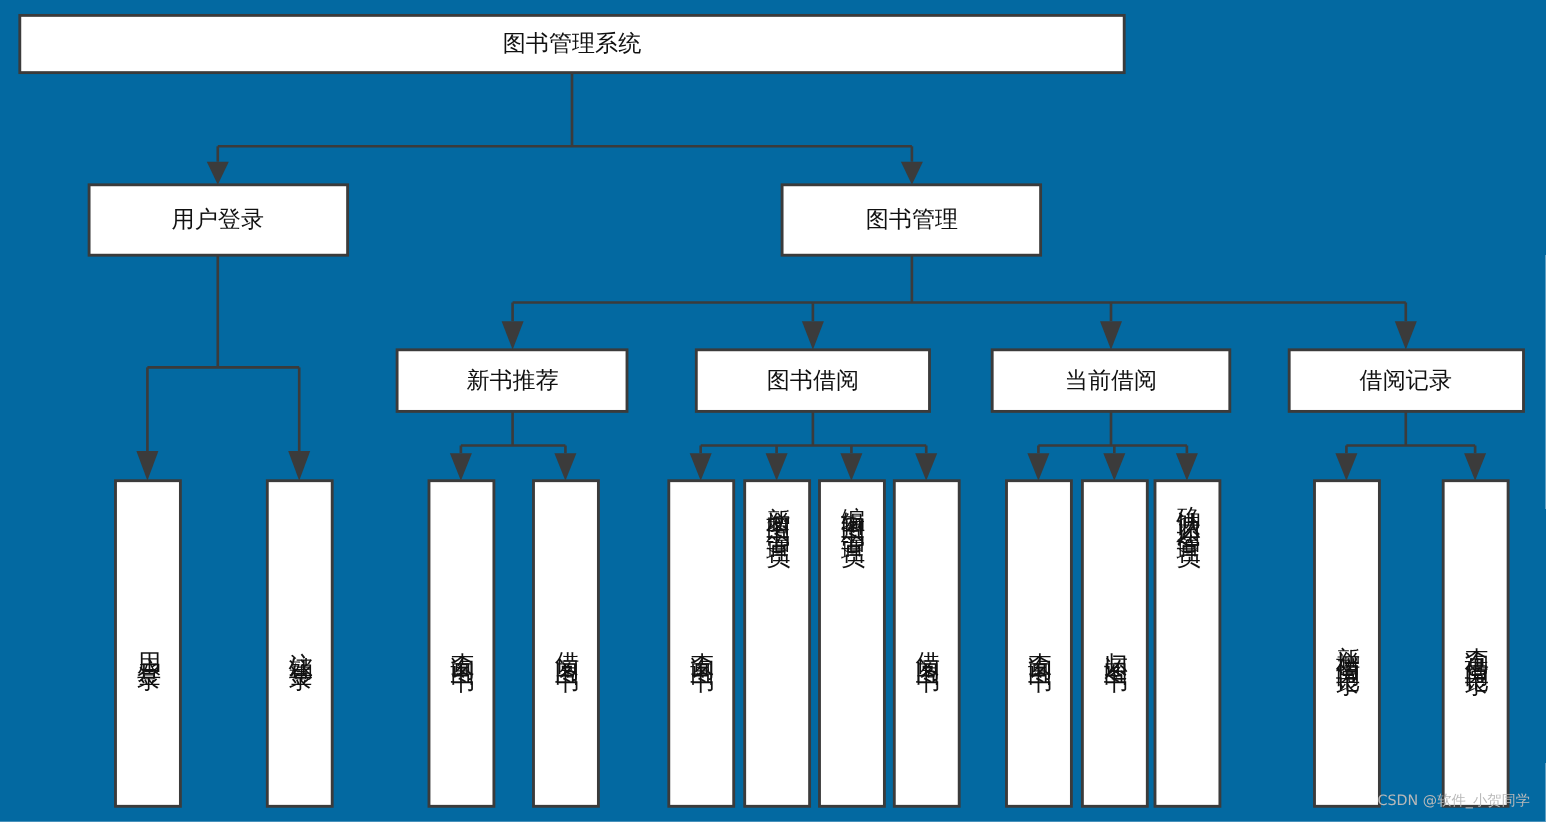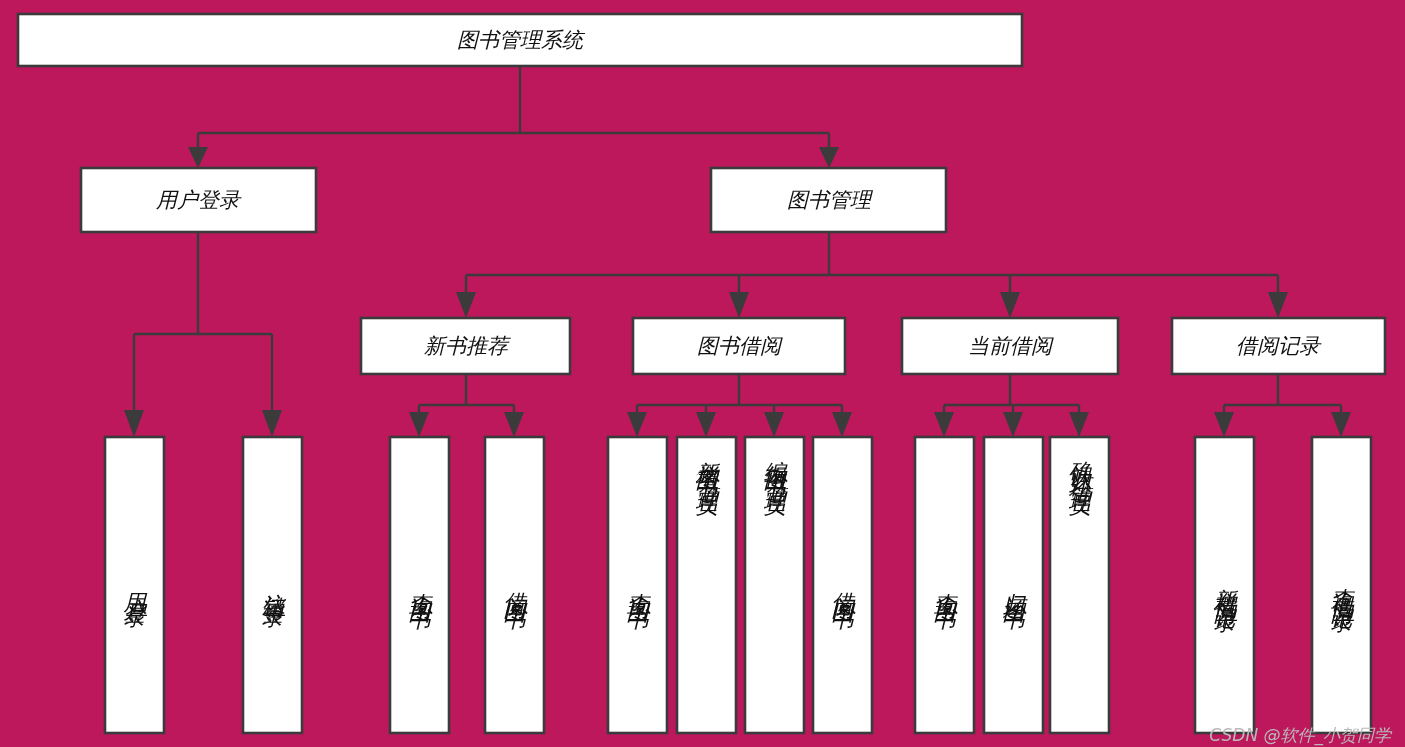--- a/index.html
+++ b/index.html
@@ -10,22 +10,21 @@
   body {
     width: 1405px;
     height: 747px;
     font-family: "DejaVu Sans", "Liberation Sans", sans-serif;
     overflow: hidden;
   }
   #diagram-root {
     position: relative;
     width: 1405px;
     height: 747px;
-    background: #be185d;
-    font-style: italic;
+    background: #0369a1;
   }
   svg#flow {
     position: absolute;
     left: 0;
     top: 0;
     width: 1405px;
     height: 747px;
     display: block;
   }
   .node-box {
@@ -64,23 +63,23 @@
     font-family: "DejaVu Sans", "Liberation Sans", sans-serif;
     font-size: 22px;
     line-height: 1.0;
     color: #111111;
     letter-spacing: 5px;
     white-space: nowrap;
   }
   .watermark {
     position: absolute;
     right: 14px;
-    bottom: 0;
-    font-family: "DejaVu Sans", "Liberation Sans", sans-serif;
-    font-size: 17px;
+    bottom: 10px;
+    font-family: "DejaVu Sans", "Liberation Sans", sans-serif;
+    font-size: 13px;
     color: #b9b9b9;
     white-space: nowrap;
     user-select: none;
   }
 </style>
 </head>
 <body>
 
 <div id="diagram-root">
 

